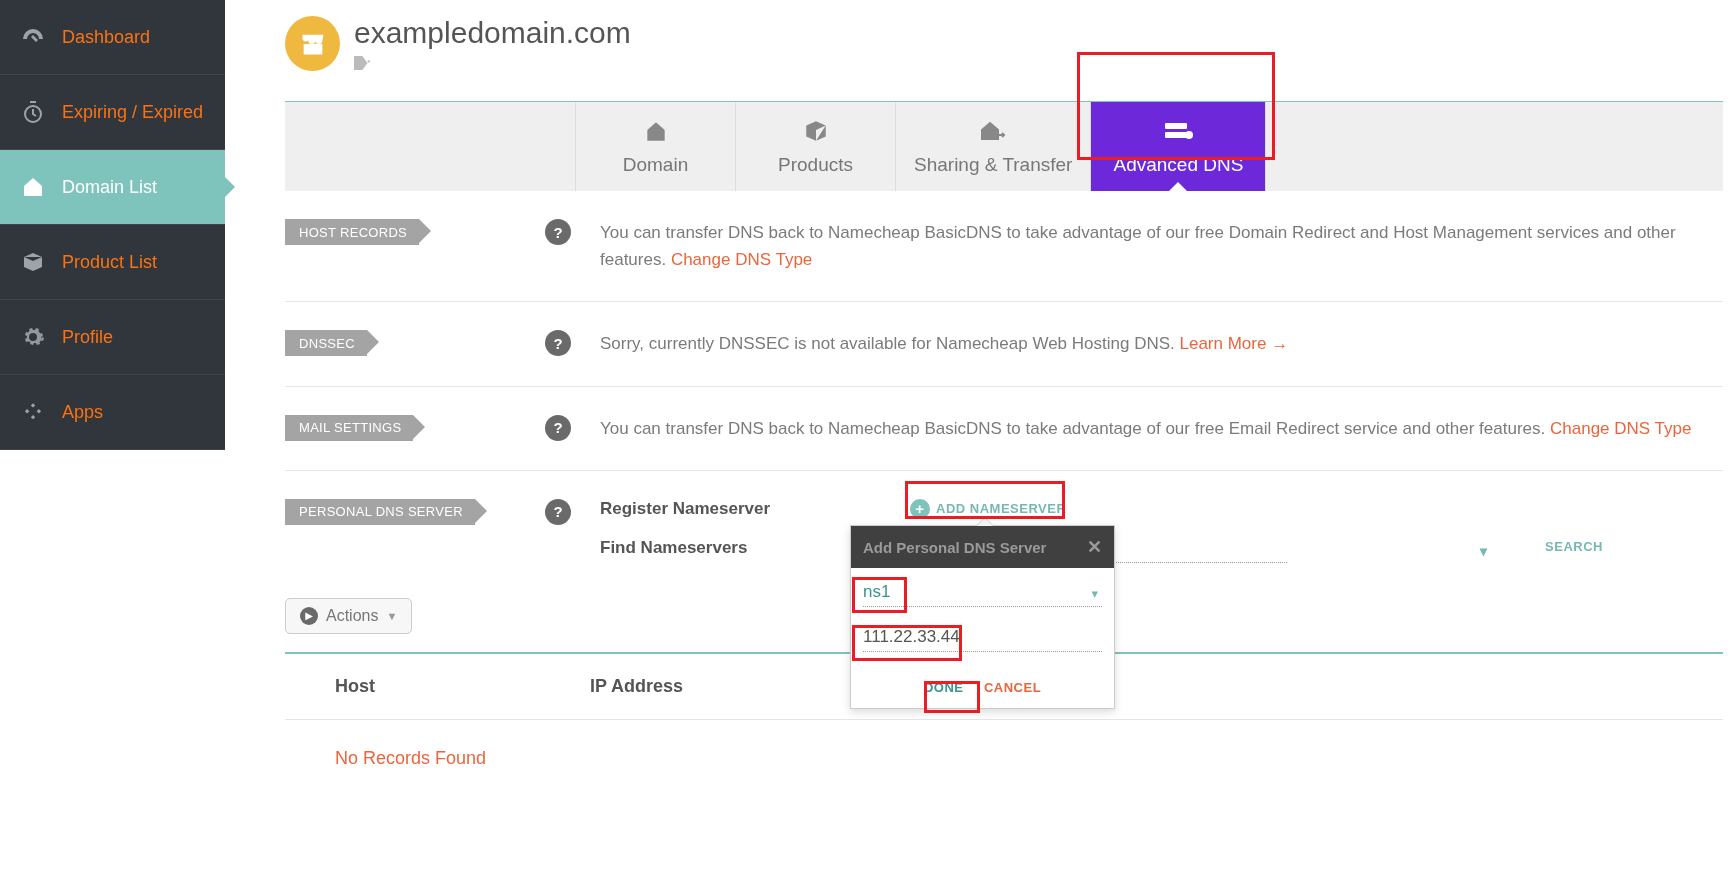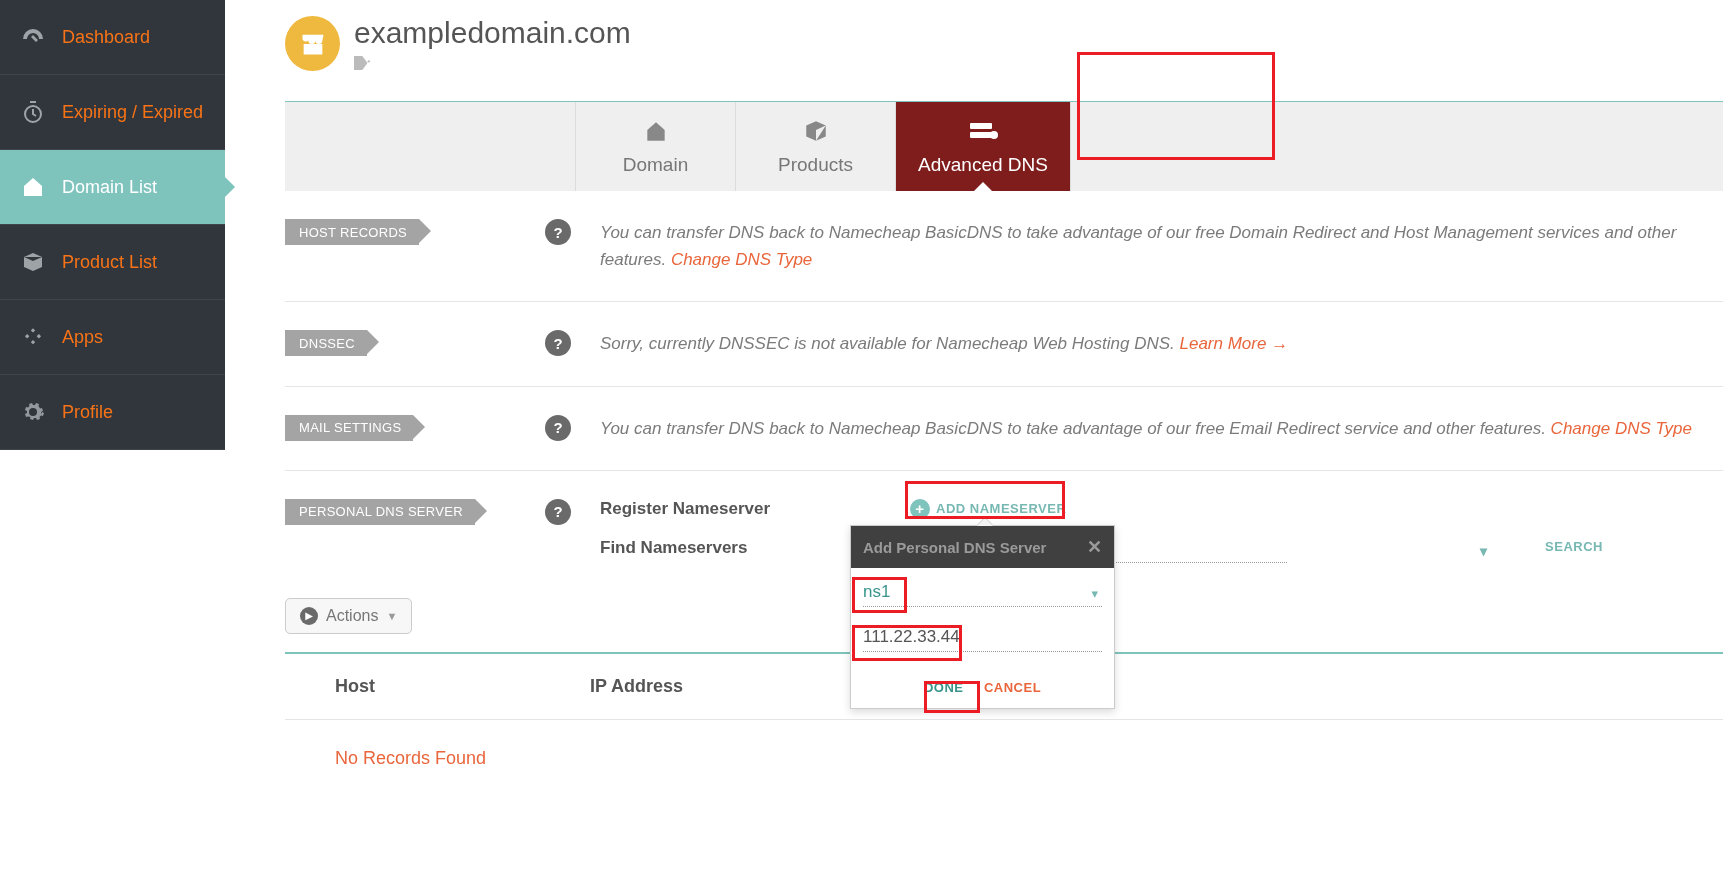--- a/index.html
+++ b/index.html
@@ -17,33 +17,33 @@
   .dom-head{display:flex; align-items:flex-start; margin-top:16px;}
   .dom-badge{width:55px; height:55px; border-radius:50%; background:#efb93f; display:flex; align-items:center; justify-content:center; margin-right:14px;}
   .dom-title{font-size:30px; color:#555; font-weight:500;}
   .tag-icon{margin-top:6px; color:#bbb; font-size:14px;}
   
   .tabs{ margin-top:30px; height:90px; background:#efefef; border-top:1px solid #7fc3bd; display:flex;}
   .tabs .spacer{flex:0 0 290px;}
   .tab{flex:0 0 auto; min-width:160px; border-left:1px solid #dcdcdc; display:flex; flex-direction:column; align-items:center; justify-content:center; padding:0 18px; color:#777; cursor:pointer; position:relative;}
   .tab .ticon{height:28px; margin-bottom:8px; color:#888;}
   .tab-label{font-size:19px;}
-  .tab.active{background:#7f1d1d; color:#fff;}
+  .tab.active{background:#6d28d9; color:#fff;}
   .tab.active .ticon{color:#fff;}
   .tab.active::after{content:""; position:absolute; bottom:-1px; left:50%; transform:translateX(-50%); border-bottom:10px solid #fff; border-left:10px solid transparent; border-right:10px solid transparent;}
   .tabs .rest{flex:1; border-left:1px solid #dcdcdc;}
   .hl-box{position:absolute; border:3px solid #ec1c24; pointer-events:none; z-index:50;}
   
   .section{display:flex; padding:28px 0 28px 0; border-bottom:1px solid #e5e5e5;}
   .sec-label{flex:0 0 260px; display:flex; align-items:flex-start;}
   .pill{background:#a4a4a4; color:#fff; font-size:13px; padding:4px 12px 4px 14px; position:relative; height:26px; display:flex; align-items:center; letter-spacing:0.3px;}
   .pill::after{content:""; position:absolute; right:-12px; top:0; border-left:12px solid #a4a4a4; border-top:12px solid transparent; border-bottom:12px solid transparent;}
   .help{flex:0 0 55px; display:flex; align-items:flex-start; padding-top:0;}
   .help-dot{width:26px; height:26px; border-radius:50%; background:#6a6a6a; color:#fff; display:flex; align-items:center; justify-content:center; font-weight:bold; font-size:15px; cursor:pointer;}
-  .sec-body{flex:1; color:#7b7b7b; font-size:17px; line-height:1.6;font-style:italic;}
+  .sec-body{flex:1; color:#7b7b7b; font-size:17px; line-height:1.6;}
   .link{color:#e9663c; cursor:pointer;}
   
   .pdns{padding-top:28px; border-top:1px solid #e5e5e5; }
   .pdns-row{display:flex;}
   .pdns-right{flex:1; position:relative;}
   .reg-row{display:flex; align-items:center; color:#555; font-size:17px; font-weight:600; margin-bottom:14px;}
   .reg-label{flex:0 0 310px;}
   .add-ns{display:flex; align-items:center; color:#77b8b2; font-size:13px; font-weight:bold; letter-spacing:0.5px; cursor:pointer;}
   .add-ns .plus{width:20px; height:20px; border-radius:50%; background:#7fc3bd; color:#fff; display:flex; align-items:center; justify-content:center; margin-right:6px; font-size:15px;}
   .find-row{display:flex; align-items:center; color:#555; font-size:17px; font-weight:600;}
@@ -107,33 +107,33 @@
   <div class="side-item">
     <span class="ico">
         <svg width="24" height="24" viewBox="0 0 24 24" fill="currentColor">
           <path d="M3 7l9-4 9 4v10l-9 4-9-4zM3 7l9 4 9-4M12 11v10"></path>
         </svg>
       </span>
     <span>Product List</span>
   </div>
   <div class="side-item">
     <span class="ico">
+        <svg width="24" height="24" viewBox="0 0 24 24" fill="currentColor">
+          <path d="M12 8a4 4 0 1 0 0 8 4 4 0 0 0 0-8zm9 4l2 1-1 3-2-.5a8 8 0 0 1-1.5 1.5l.5 2-3 1-1-2a8 8 0 0 1-2 0l-1 2-3-1 .5-2A8 8 0 0 1 7 16.5L5 17l-1-3 2-1a8 8 0 0 1 0-2l-2-1 1-3 2 .5A8 8 0 0 1 8.5 6L8 4l3-1 1 2a8 8 0 0 1 2 0l1-2 3 1-.5 2A8 8 0 0 1 19 8.5l2-.5 1 3-2 1a8 8 0 0 1 0 2z" opacity="0.9"></path>
+        </svg>
+      </span>
+    <span>Profile</span>
+  </div>
+  <div class="side-item">
+    <span class="ico">
         <svg width="22" height="22" viewBox="0 0 24 24" fill="currentColor">
           <path d="M12 2l3 3-3 3-3-3zM4 10l3 3-3 3-3-3zM20 10l3 3-3 3-3-3zM12 18l3 3-3 3-3-3z" transform="scale(0.8) translate(3 1)"></path>
         </svg>
       </span>
     <span>Apps</span>
-  </div>
-  <div class="side-item">
-    <span class="ico">
-        <svg width="24" height="24" viewBox="0 0 24 24" fill="currentColor">
-          <path d="M12 8a4 4 0 1 0 0 8 4 4 0 0 0 0-8zm9 4l2 1-1 3-2-.5a8 8 0 0 1-1.5 1.5l.5 2-3 1-1-2a8 8 0 0 1-2 0l-1 2-3-1 .5-2A8 8 0 0 1 7 16.5L5 17l-1-3 2-1a8 8 0 0 1 0-2l-2-1 1-3 2 .5A8 8 0 0 1 8.5 6L8 4l3-1 1 2a8 8 0 0 1 2 0l1-2 3 1-.5 2A8 8 0 0 1 19 8.5l2-.5 1 3-2 1a8 8 0 0 1 0 2z" opacity="0.9"></path>
-        </svg>
-      </span>
-    <span>Profile</span>
   </div>
 </div>
 
 <div class="main">
 
   <div class="dom-head">
     <div class="dom-badge">
       <svg width="28" height="28" viewBox="0 0 24 24" fill="#fff">
           <path d="M3 4h18l-1 5a3 3 0 0 1-6 0 3 3 0 0 1-6 0 3 3 0 0 1-5-1zM4 12h16v9H4z"></path>
         </svg>
@@ -158,20 +158,28 @@
         </span>
       <span class="tab-label">Domain</span>
     </div>
     <div class="tab">
       <span class="ticon">
           <svg width="26" height="26" viewBox="0 0 24 24" fill="currentColor">
             <path d="M3 7l9-4 9 4-9 4zM3 7v10l9 4V11M21 7v10l-9 4"></path>
           </svg>
         </span>
       <span class="tab-label">Products</span>
+    </div>
+    <div class="tab">
+      <span class="ticon">
+          <svg width="30" height="26" viewBox="0 0 30 24" fill="currentColor">
+            <path d="M4 11l8-7 8 7v9H4zM21 16h5m-2-2l2 2-2 2" stroke="currentColor" stroke-width="2" fill="currentColor"></path>
+          </svg>
+        </span>
+      <span class="tab-label">Sharing &amp; Transfer</span>
     </div>
     <div class="tab active" style="min-width:175px;">
       <span class="ticon">
           <svg width="30" height="26" viewBox="0 0 30 20" fill="currentColor">
             <rect x="2" y="2" width="22" height="6" rx="1"></rect>
             <rect x="2" y="11" width="22" height="6" rx="1"></rect>
             <circle cx="26" cy="14" r="4" fill="currentColor"></circle>
           </svg>
         </span>
       <span class="tab-label">Advanced DNS</span>

